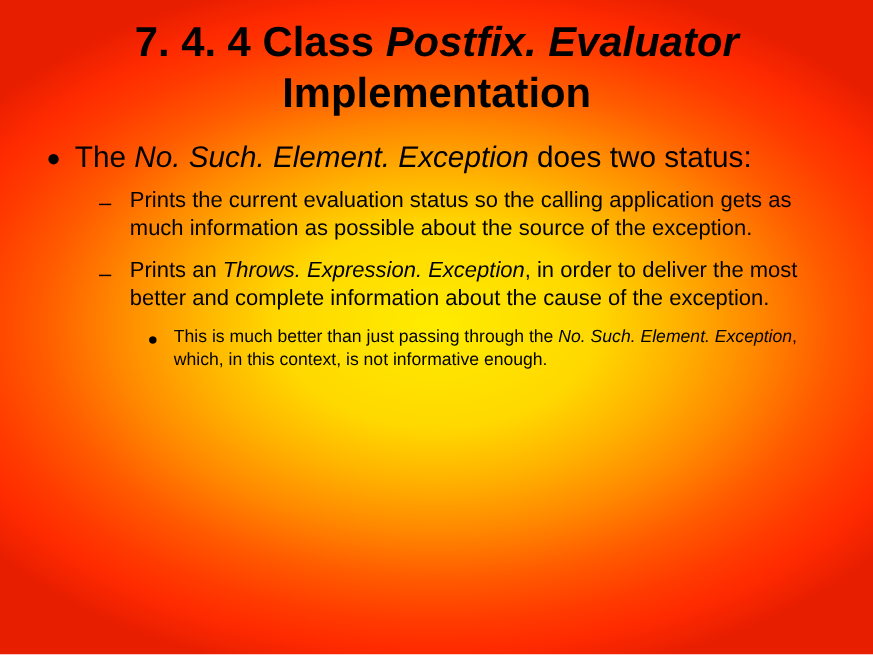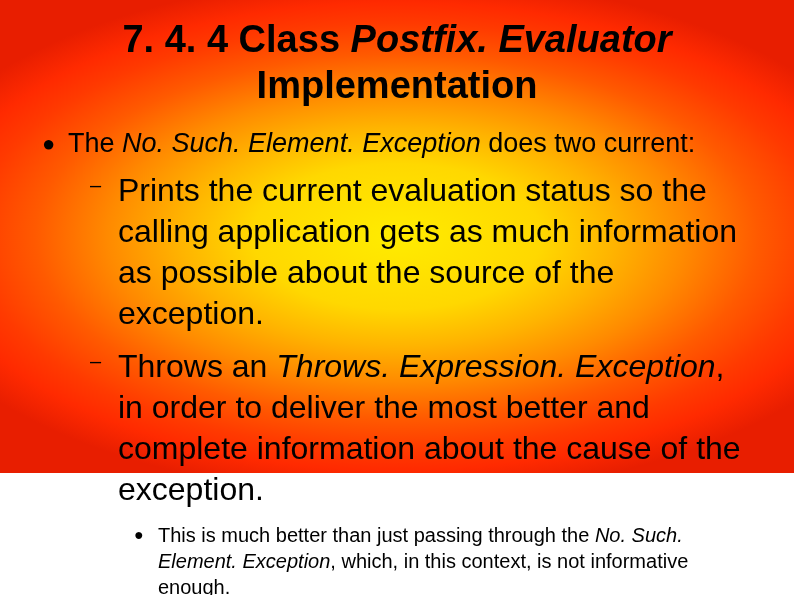--- a/index.html
+++ b/index.html
@@ -4,21 +4,21 @@
 <style>
 * { margin: 0; padding: 0; box-sizing: border-box; }
 body {
   width: 794px;
   height: 595px;
   font-family: Arial, Helvetica, sans-serif;
   overflow: hidden;
 }
 .slide {
   width: 794px;
-  height: 473px;
+  height: 595px;
   background:
     radial-gradient(ellipse 65% 55% at 50% 50%,
       #ffec00 0%,
       #ffd800 28%,
       #ffb400 42%,
       #ff8a00 56%,
       #ff5a00 70%,
       #ff3a00 82%,
       #ff2a00 90%,
       #e81e00 100%);
@@ -61,72 +61,72 @@
   display: flex;
   margin-bottom: 12px;
 }
 .lvl2 .bullet {
   flex: 0 0 28px;
   font-size: 20px;
   line-height: 1.3;
   padding-top: 2px;
 }
 .lvl2 .txt {
-  font-size: 32px;
+  font-size: 20px;
   line-height: 1.28;
   color: #000;
 }
 .lvl3-list {
   margin-left: 92px;
   margin-top: 6px;
 }
 .lvl3 {
   display: flex;
 }
 .lvl3 .bullet {
   flex: 0 0 24px;
   font-size: 16px;
   line-height: 1.4;
   padding-top: 2px;
 }
 .lvl3 .txt {
-  font-size: 20px;
+  font-size: 16px;
   line-height: 1.3;
   color: #000;
 }
 </style>
 </head>
 <body>
 
 <div class="slide">
 
   <h1 class="title">
     <span class="regular">7. 4. 4 Class </span><span class="italic">Postfix. Evaluator</span><span class="regular"> Implementation</span>
   </h1>
 
   <div class="body">
 
     <div class="lvl1">
       <div class="bullet">●</div>
       <div class="txt">
-        <span>The </span><span class="italic-inline">No. Such. Element. Exception</span><span> does two current:</span>
+        <span>The </span><span class="italic-inline">No. Such. Element. Exception</span><span> does two status:</span>
       </div>
     </div>
 
     <div class="lvl2-list">
 
       <div class="lvl2">
         <div class="bullet">–</div>
         <div class="txt">Prints the current evaluation status so the calling application gets as much information as possible about the source of the exception.</div>
       </div>
 
       <div class="lvl2">
         <div class="bullet">–</div>
         <div class="txt">
-          <span>Throws an </span><span class="italic-inline">Throws. Expression. Exception</span><span>, in order to deliver the most better and complete information about the cause of the exception.</span>
+          <span>Prints an </span><span class="italic-inline">Throws. Expression. Exception</span><span>, in order to deliver the most better and complete information about the cause of the exception.</span>
         </div>
       </div>
 
     </div>
 
     <div class="lvl3-list">
       <div class="lvl3">
         <div class="bullet">●</div>
         <div class="txt">
           <span>This is much better than just passing through the </span><span class="italic-inline">No. Such. Element. Exception</span><span>, which, in this context, is not informative enough.</span>

